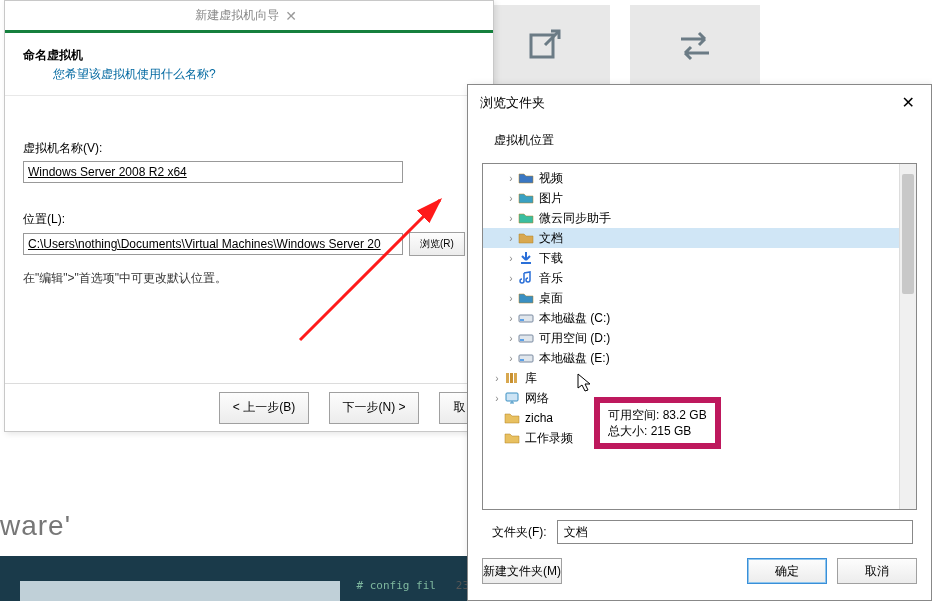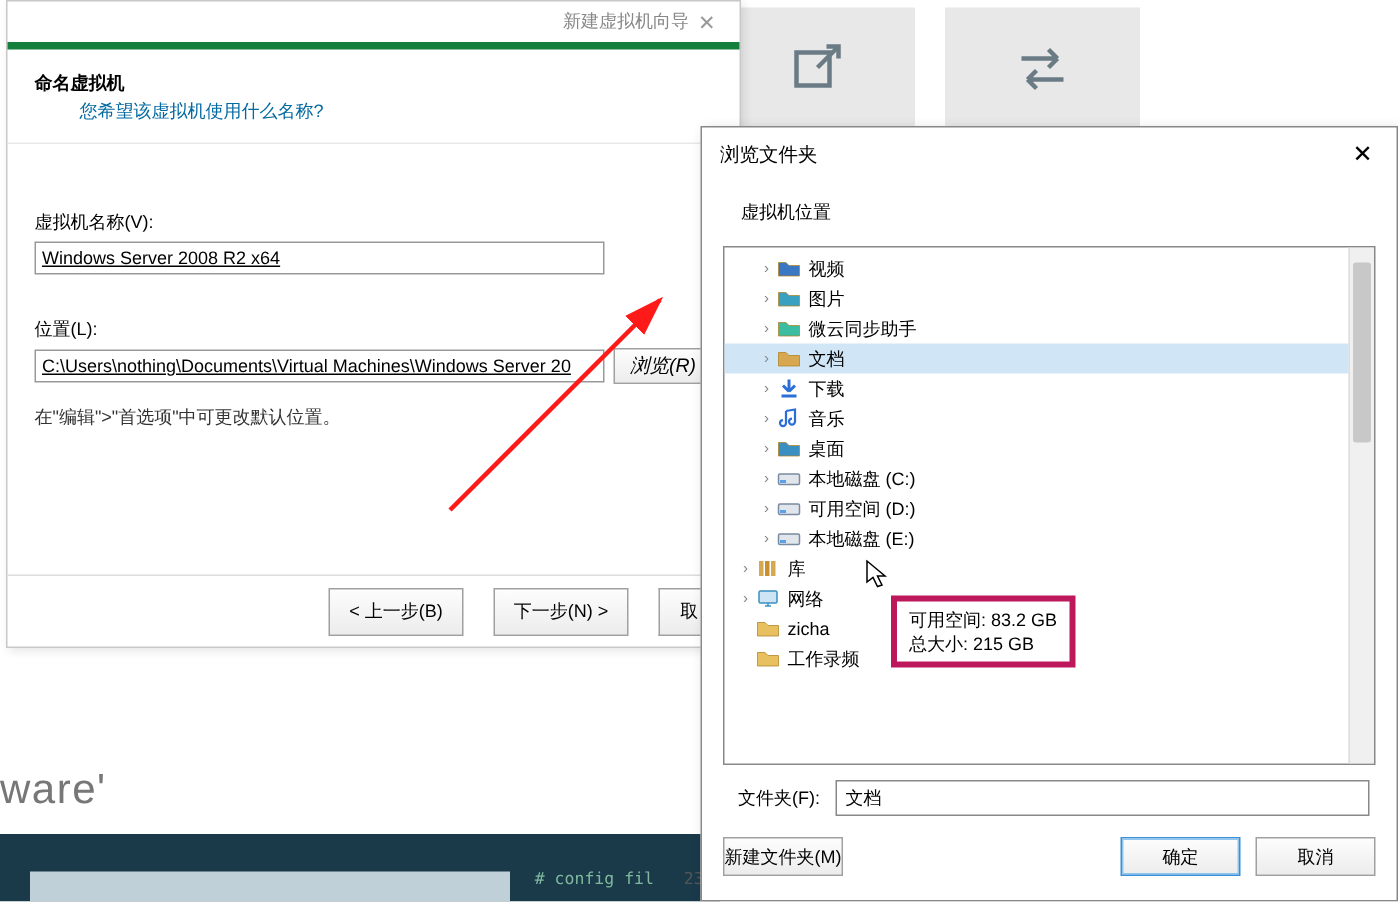--- a/index.html
+++ b/index.html
@@ -71,23 +71,23 @@
   left: 4px; top: 0;
   width: 490px; height: 432px;
   background: #fff;
   border: 1px solid #c8c8c8;
   box-shadow: 2px 2px 6px rgba(0,0,0,0.1);
 }
 .wizard-title {
   height: 32px;
   padding: 6px 10px;
   color: #888;
-  border-bottom: 5px solid #15803d;
-  display: flex;
-  justify-content: flex-end;
+  border-bottom: 3px solid #15803d;
+  display: flex;
+  justify-content: center;
   align-items: center;
 }
 .wizard-close {
   font-size: 14px;
   color: #999;
   cursor: pointer;
   padding: 0 6px;
 }
 .wizard-header {
   padding: 14px 18px 12px 18px;
@@ -122,23 +122,22 @@
 .field-row { margin-bottom: 14px; }
 .loc-row { display: flex; align-items: center; gap: 6px; }
 .hint { margin-top: 14px; color: #333; }
 
 .browse-btn {
   height: 24px;
   padding: 2px 10px;
   border: 1px solid #a0a0a0;
   background: linear-gradient(#fdfdfd,#ececec);
   font-family: inherit;
-  font-size: 13px;
+  font-size: 10px;
   cursor: pointer;
-  font-style: italic;
 }
 
 .wizard-footer {
   position: absolute;
   bottom: 0; left: 0; right: 0;
   height: 48px;
   border-top: 1px solid #dcdcdc;
   display: flex;
   justify-content: flex-end;
   align-items: center;
@@ -244,21 +243,21 @@
   background: #d0e6f6;
 }
 .tree-item.selected .label { }
 .indent1 { padding-left: 22px; }
 .indent0 { padding-left: 8px; }
 
 .tooltip {
   position: absolute;
   left: 594px; top: 397px;
   background: #fff;
-  border: 4px solid #be185d;
+  border: 6px solid #be185d;
   padding: 4px 8px;
   font-size: 12px;
   line-height: 16px;
   z-index: 30;
 }
 .cursor-img {
   position: absolute;
   left: 577px; top: 373px;
   z-index: 31;
   pointer-events:none;

